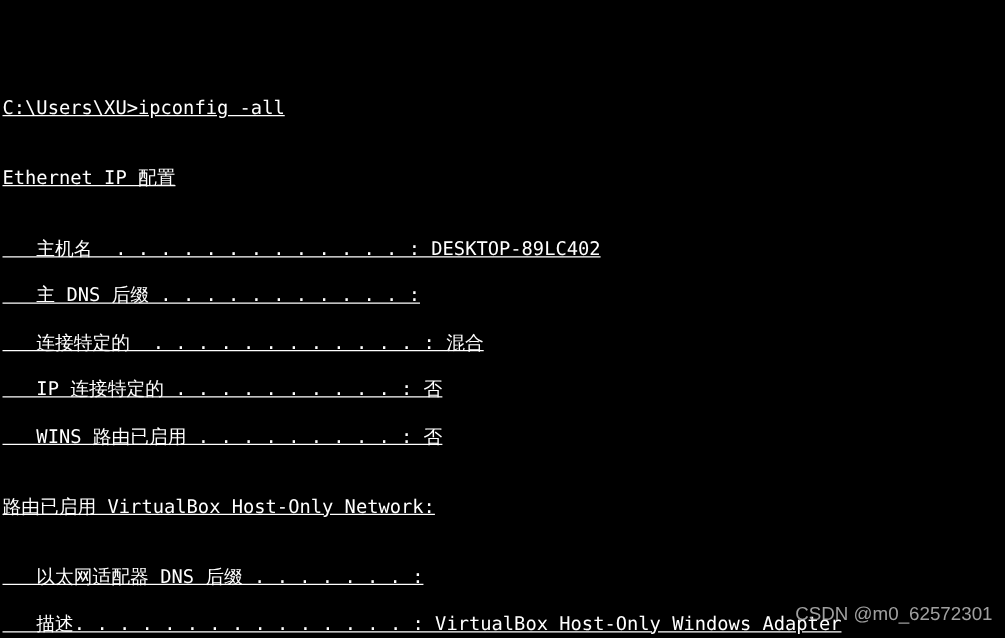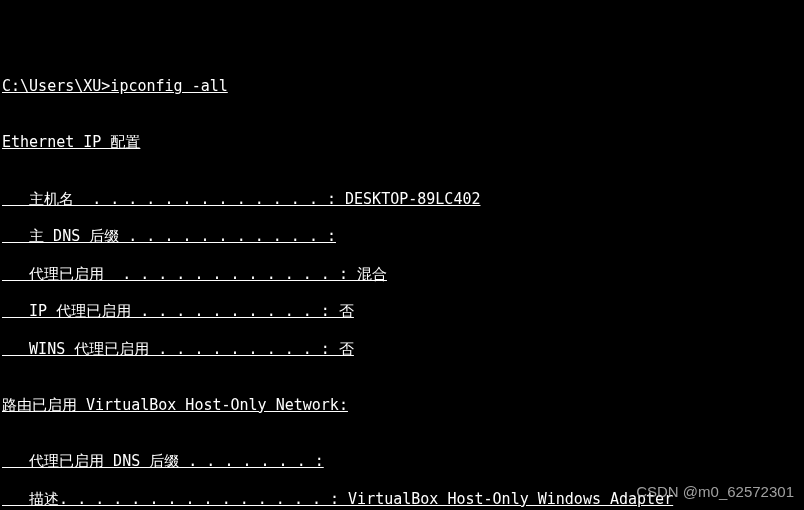--- a/index.html
+++ b/index.html
@@ -38,27 +38,27 @@
 <body>
 
 
 
 <div class="line">C:\Users\XU&gt;ipconfig -all</div>
 <div class="line"></div>
 <div class="line">Ethernet IP 配置</div>
 <div class="line"></div>
 <div class="line">   主机名  . . . . . . . . . . . . . : DESKTOP-89LC402</div>
 <div class="line">   主 DNS 后缀 . . . . . . . . . . . :</div>
-<div class="line">   代理已启用  . . . . . . . . . . . . : 混合</div>
-<div class="line">   IP 代理已启用 . . . . . . . . . . : 否</div>
-<div class="line">   WINS 代理已启用 . . . . . . . . . : 否</div>
+<div class="line">   连接特定的  . . . . . . . . . . . . : 混合</div>
+<div class="line">   IP 连接特定的 . . . . . . . . . . : 否</div>
+<div class="line">   WINS 路由已启用 . . . . . . . . . : 否</div>
 <div class="line"></div>
 <div class="line">路由已启用 VirtualBox Host-Only Network:</div>
 <div class="line"></div>
-<div class="line">   代理已启用 DNS 后缀 . . . . . . . :</div>
+<div class="line">   以太网适配器 DNS 后缀 . . . . . . . :</div>
 <div class="line">   描述. . . . . . . . . . . . . . . : VirtualBox Host-Only Windows Adapter</div>
 
 
 
 
 
 
 
 
 

